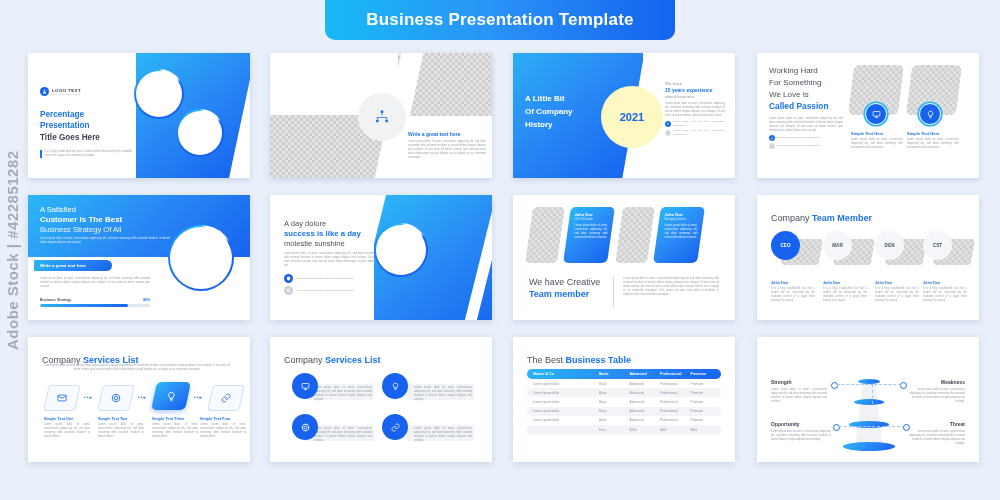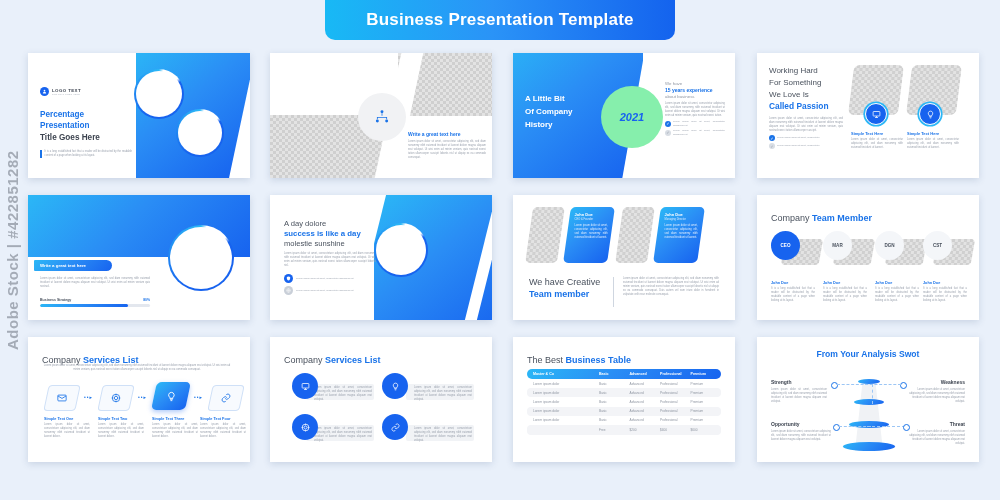--- a/index.html
+++ b/index.html
@@ -151,21 +151,21 @@
   <div class="slide s3">
     <div style="position:absolute;left:0;top:0;width:130px;height:125px;overflow:hidden;">
       <div class="blue-grad" style="position:absolute;left:-30px;top:-8px;width:150px;height:145px;transform:skewX(-10deg);"></div>
     </div>
     <div style="position:absolute;left:12px;top:40px;width:66px;">
       <div class="ttl" style="color:#fff;font-size:8px;">A Little Bit</div>
       <div class="ttl" style="color:#fff;font-size:8px;margin-top:2px;">Of Company</div>
       <div class="ttl" style="color:#fff;font-size:8px;margin-top:2px;">History</div>
     </div>
 
-    <div class="circ-ring" style="position:absolute;left:88px;top:33px;width:58px;height:58px;background:#86efac;display:flex;align-items:center;justify-content:center;font-style:italic;">
+    <div class="circ-ring" style="position:absolute;left:88px;top:33px;width:58px;height:58px;background:#fef9c3;display:flex;align-items:center;justify-content:center;">
       <span style="font-size:11px;font-weight:bold;color:#1763ef;">2021</span>
     </div>
 
     <div style="position:absolute;left:152px;top:28px;width:60px;">
       <div style="font-size:4.4px;color:#8f96a2;">We have</div>
       <div style="font-size:5px;font-weight:bold;color:#1a73e8;margin-top:1px;">15 years experience</div>
       <div style="font-size:4.4px;color:#8f96a2;margin-top:1px;">about business</div>
       <div class="lorem" style="margin-top:3px;">Lorem ipsum dolor sit amet, consectetur adipiscing elit, sed diam nonummy nibh euismod tincidunt ut laoreet dolore magna aliquam erat volutpat. Ut wisi enim ad minim veniam, quis nostrud exerci tation.</div>
       <div class="bullet">
         <span class="bdot on">✓</span>
@@ -214,20 +214,26 @@
         </svg>
     </div>
     <div style="position:absolute;left:150px;top:78px;width:52px;">
       <div class="tiny" style="font-size:4px;">Simple Text Here</div>
       <div class="lorem" style="margin-top:2px;">Lorem ipsum dolor sit amet, consectetur adipiscing elit, sed diam nonummy nibh euismod tincidunt ut laoreet.</div>
     </div>
   </div>
 
   <div class="slide s5">
     <div class="blue-grad" style="position:absolute;left:0;top:0;width:222px;height:62px;"></div>
+    <div style="position:absolute;left:12px;top:10px;width:130px;">
+      <div style="font-size:7.6px;color:#fff;">A Satisfied</div>
+      <div style="font-size:8px;color:#fff;font-weight:bold;margin-top:1px;">Customer Is The Best</div>
+      <div style="font-size:7.6px;color:#eaf3ff;margin-top:1px;">Business Strategy Of All</div>
+      <div class="lorem" style="color:#dbeaff;margin-top:3px;">Lorem ipsum dolor sit amet, consectetuer adipiscing elit, sed diam nonummy nibh euismod tincidunt ut laoreet dolore magna aliquam erat volutpat.</div>
+    </div>
 
     <div class="blue-grad" style="position:absolute;left:6px;top:65px;width:72px;height:11px;border-radius:2px 10px 10px 2px;display:flex;align-items:center;padding-left:6px;">
       <span style="font-size:4.4px;font-weight:bold;color:#fff;">Write a great text here</span>
     </div>
 
     <div class="lorem" style="position:absolute;left:12px;top:82px;width:110px;">Lorem ipsum dolor sit amet, consectetuer adipiscing elit, sed diam nonummy nibh euismod tincidunt ut laoreet dolore magna aliquam erat volutpat. Ut wisi enim ad minim veniam quis nostrud.</div>
 
     <div style="position:absolute;left:12px;top:103px;width:110px;">
       <div style="display:flex;justify-content:space-between;align-items:flex-end;">
         <span style="font-size:3.6px;font-weight:bold;color:#4a525e;">Business Strategy</span>
@@ -515,21 +521,20 @@
           <td style="padding:3px 0;font-size:3.2px;color:#8f96a2;">$200</td>
           <td style="padding:3px 0;font-size:3.2px;color:#8f96a2;">$400</td>
           <td style="padding:3px 0;font-size:3.2px;color:#8f96a2;border-radius:0 4px 4px 0;">$600</td>
         </tr>
       </tbody>
     </table>
   </div>
 
   <div class="slide s12">
     <div style="position:absolute;left:0;top:10px;width:222px;text-align:center;">
-      <div style="font-size:8.6px;color:#1a73e8;font-weight:bold;margin-top:2px;">From Your Analysis Swot</div>
     </div>
 
     <div style="position:absolute;left:84px;top:42px;width:56px;height:72px;">
       <div style="position:absolute;left:14px;top:0;width:28px;height:72px;background:#f0f2f5;clip-path:polygon(28% 0,72% 0,100% 100%,0 100%);"></div>
       <div class="blue-grad" style="position:absolute;left:17px;top:0px;width:22px;height:5px;border-radius:50%;"></div>
       <div class="blue-grad" style="position:absolute;left:13px;top:20px;width:30px;height:6px;border-radius:50%;"></div>
       <div class="blue-grad" style="position:absolute;left:8px;top:42px;width:40px;height:7px;border-radius:50%;"></div>
       <div class="blue-grad" style="position:absolute;left:2px;top:63px;width:52px;height:9px;border-radius:50%;"></div>
     </div>
 

